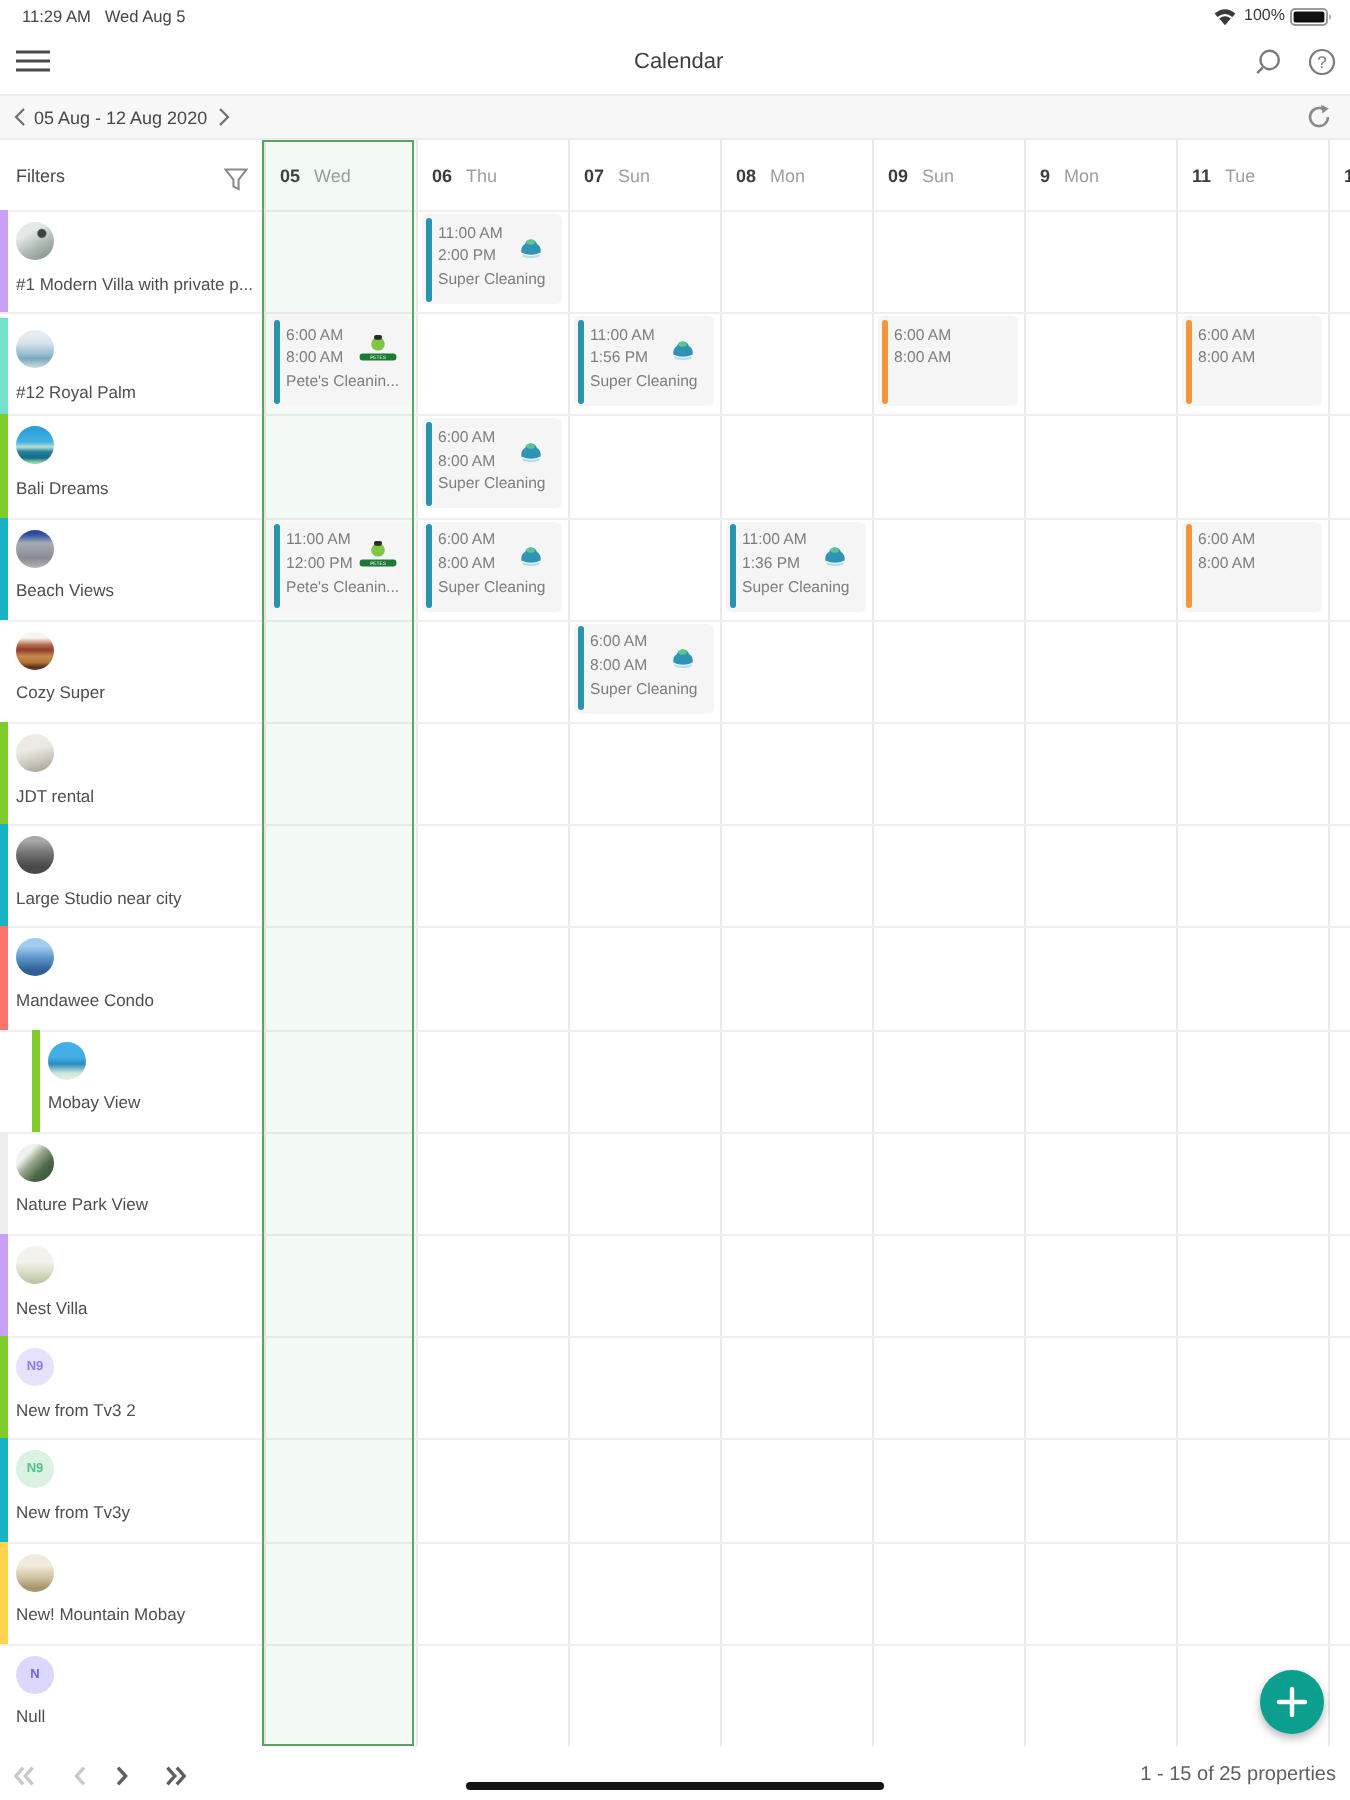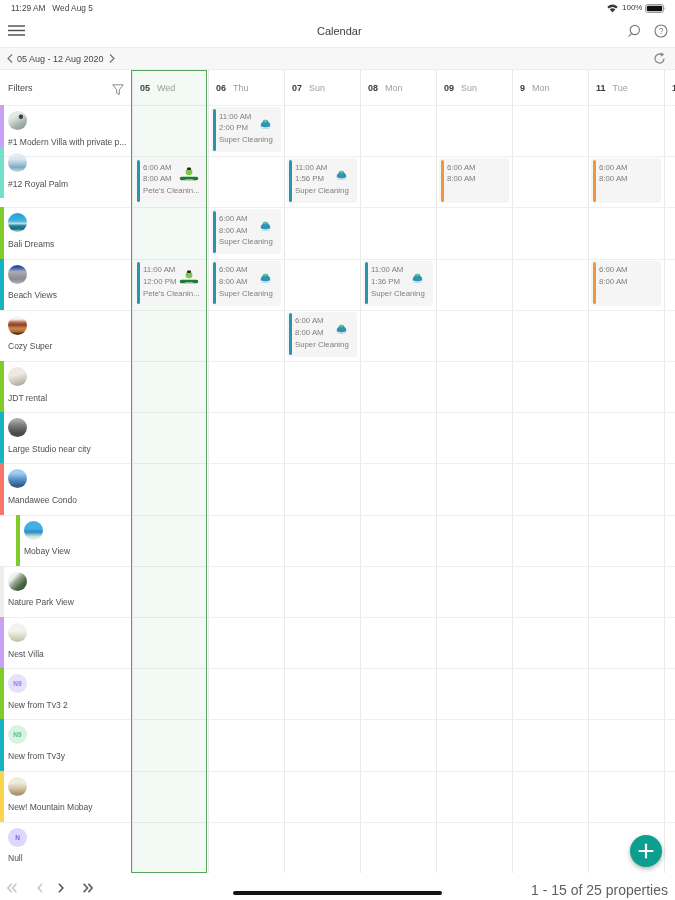--- a/index.html
+++ b/index.html
@@ -91,21 +91,21 @@
 <div class="gh" style="top:668.2px"></div>
 <div class="gh" style="top:719.4000000000001px"></div>
 <div class="gh" style="top:770.6px"></div>
 <div class="gh" style="top:821.8000000000001px"></div>
 <div class="gh" style="top:873.0px"></div>
 <div class="abs" style="left:0;top:105.0px;width:132px;height:51.2px">
     <div class="stripe" style="background:#c9a0f5"></div>
     <div class="av" style="background:radial-gradient(circle at 68% 30%,#3a4340 10%,rgba(0,0,0,0) 14%),linear-gradient(150deg,#e4e9e6 30%,#a8b5af 65%,#7d8c85)"></div>
     <div class="rowlbl">#1 Modern Villa with private p...</div>
   </div>
-<div class="abs" style="left:0;top:147px;width:112px;height:51.2px">
+<div class="abs" style="left:0;top:159px;width:112px;height:51.2px">
     <div class="stripe" style="background:#72e0cb"></div>
     <div class="av" style="background:linear-gradient(180deg,#e7edf1 12%,#d7e2ea 35%,#9fc2d4 60%,#7aa8be 75%,#cfdde2)"></div>
     <div class="rowlbl">#12 Royal Palm</div>
   </div>
 <div class="abs" style="left:0;top:207.4px;width:136px;height:51.2px">
     <div class="stripe" style="background:#7ecb2a"></div>
     <div class="av" style="background:linear-gradient(180deg,#2b9fd9 8%,#42b2e2 42%,#bedfd2 55%,#1f7f9d 68%,#176a8c 84%,#8fd0a0 95%)"></div>
     <div class="rowlbl">Bali Dreams</div>
   </div>
 <div class="abs" style="left:0;top:258.6px;width:132px;height:51.2px">
@@ -267,20 +267,20 @@
 <svg class="abs" style="left:58px;top:883px" width="6" height="10" viewBox="0 0 6 10">
     <path d="M1 0.8 L4.8 5 L1 9.2" fill="none" stroke="#5e5e5e" stroke-width="1.7"></path>
   </svg>
 <svg class="abs" style="left:83px;top:883px" width="10" height="10" viewBox="0 0 10 10">
     <g fill="none" stroke="#5e5e5e" stroke-width="1.7">
       <path d="M0.7 0.8 L4.4 5 L0.7 9.2"></path>
       <path d="M5.4 0.8 L9.1 5 L5.4 9.2"></path>
     </g>
   </svg>
 <div class="abs" style="left:233px;top:891px;width:209px;height:4px;background:#141414;border-radius:2px"></div>
-<div class="abs" style="right:7px;top:882px;font-size:14px;color:#5f5f5f">1 - 15 of 25 properties</div>
+<div class="abs" style="right:7px;top:882px;font-size:10px;color:#5f5f5f">1 - 15 of 25 properties</div>
 <div class="abs" style="left:630px;top:835px;width:32px;height:32px;border-radius:50%;
 background:#0c9e8e;box-shadow:0 2px 5px rgba(0,0,0,0.3)">
 <svg width="32" height="32" viewBox="0 0 32 32">
       <g stroke="#fff" stroke-width="2.2" stroke-linecap="round">
         <line x1="16" y1="9.5" x2="16" y2="22.5"></line>
         <line x1="9.5" y1="16" x2="22.5" y2="16"></line>
       </g>
     </svg></div>
 </body></html>

